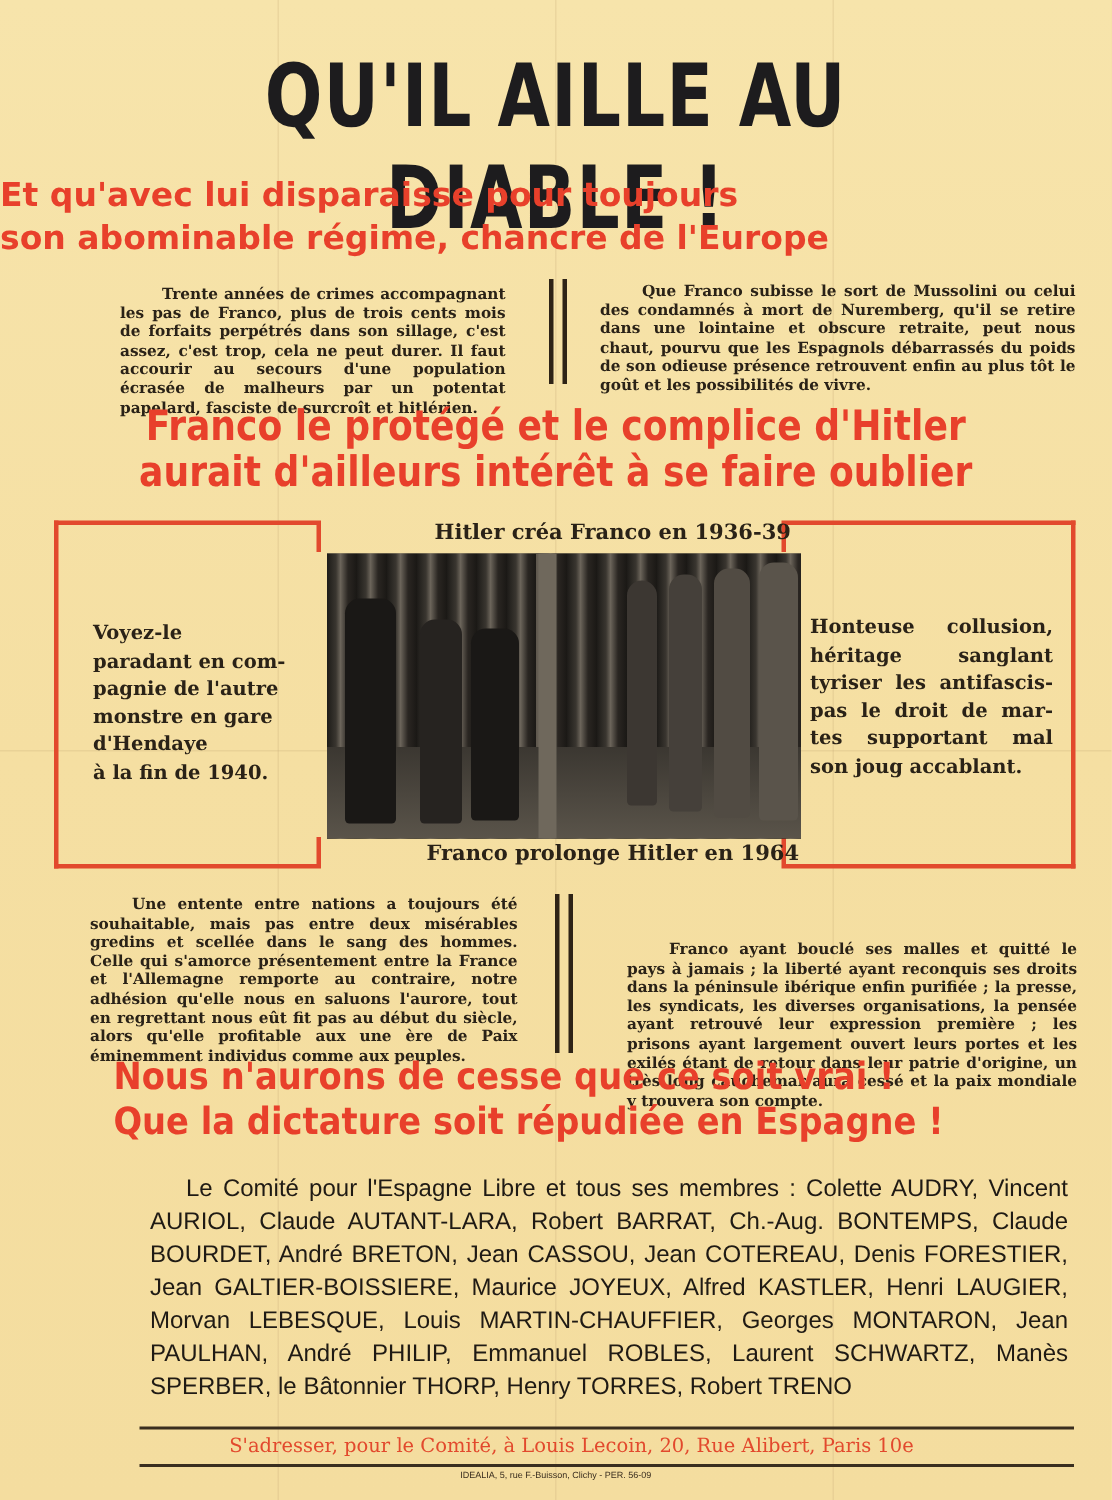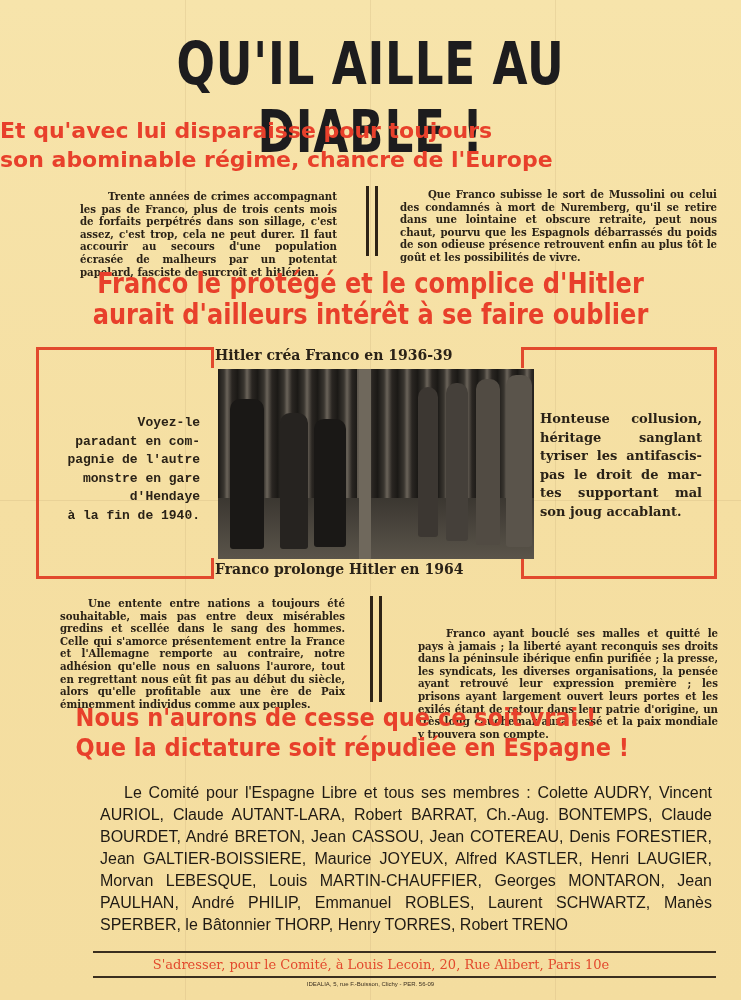--- a/index.html
+++ b/index.html
@@ -71,22 +71,22 @@
     content: ""; position: absolute; right: 0; top: 0; width: 3px; height: 18px; background: #e2492d;
   }
   .frame-left .tail { position: absolute; right: 0; bottom: 0; width: 3px; height: 18px; background: #e2492d; }
   .frame-right {
     position: absolute; left: 521px; top: 347px; width: 196px; height: 232px;
     border: 3px solid #e2492d; border-left: none; box-sizing: border-box;
   }
   .frame-right .lead-top { position: absolute; left: 0; top: 0; width: 3px; height: 18px; background: #e2492d; }
   .frame-right .lead-bot { position: absolute; left: 0; bottom: 0; width: 3px; height: 18px; background: #e2492d; }
   .caption {
-    position: absolute; left: 215px; width: 305px; 
-    font-family: "DejaVu Serif", serif; font-weight: bold; font-size: 14px; color: #2a2217;
+    position: absolute; left: 215px; width: 305px; text-align: center;
+    font-family: "DejaVu Serif", serif; font-weight: bold; font-size: 14px; color: #2a2217; padding-left: 41px;
   }
   .photo {
     position: absolute; left: 218px; top: 369px; width: 316px; height: 190px;
     background:
       linear-gradient(90deg, rgba(0,0,0,0) 44%, #5d564c 44%, #7a7366 46%, rgba(0,0,0,0) 47%),
       repeating-linear-gradient(90deg, #1d1b18 0px, #3a3630 6px, #6b645a 9px, #2a2622 14px, #1a1815 20px),
       linear-gradient(180deg, #4a453d 0%, #2a2723 40%, #1c1a17 100%);
     overflow: hidden;
   }
   .photo .figure {
@@ -95,21 +95,21 @@
   .photo .floor {
     position: absolute; left: 0; right: 0; bottom: 0; height: 32%;
     background: linear-gradient(180deg, #3b3731, #5a544a);
   }
   .photo .pillar { position: absolute; left: 141px; top: 0; width: 12px; height: 100%; background: #6f685c; }
   .side-text {
     position: absolute;
     font-family: "DejaVu Serif", serif; font-weight: bold;
     font-size: 13px; line-height: 18.5px; color: #2a2217;
   }
-  .left-side { left: 62px; top: 414px; width: 138px; text-align: right; font-family: Liberation Mono, monospace; }
+  .left-side { left: 62px; top: 414px; width: 138px; text-align: left; }
   .right-side { left: 540px; top: 410px; width: 162px; text-align: justify; text-align-last: justify; }
   .right-side .last { text-align-last: left; }
   .call {
     position: absolute; left: 0; right: 0; top: 703px;
     font-family: "DejaVu Sans", sans-serif; font-weight: bold;
     font-size: 25px; line-height: 30px; color: #e8402b;
     padding-left: 84px;
     transform: scaleX(0.9); transform-origin: left;
   }
   .members {

